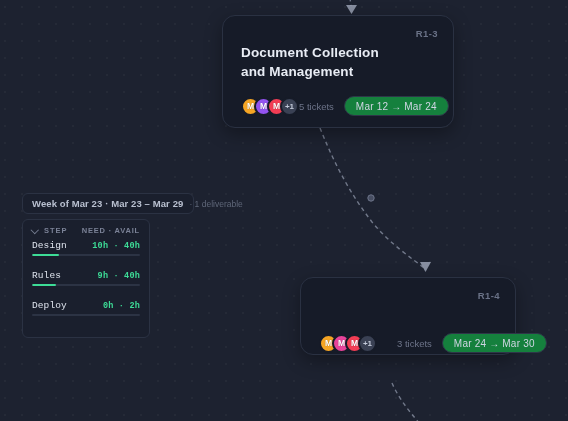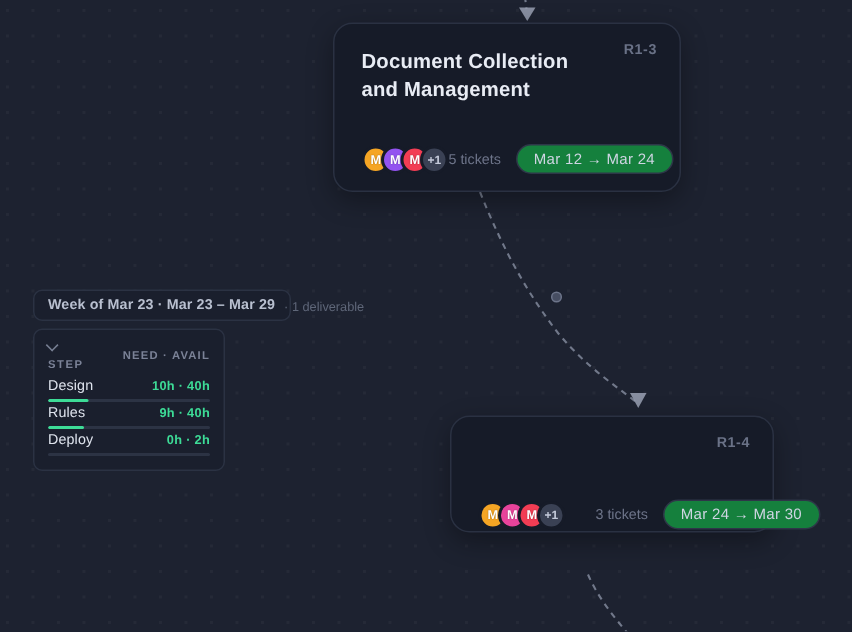--- a/index.html
+++ b/index.html
@@ -73,21 +73,21 @@
 
   .node-title {
     position: absolute;
     left: 18px; right: 52px;
     font-size: 13.5px;
     font-weight: 700;
     line-height: 1.38;
     letter-spacing: 0.15px;
     color: #e8ecf4;
   }
-  #node-r13 .node-title { top: 16px; }
+  #node-r13 .node-title { top: 28px; }
   #node-r14 .node-title { top: 26px; right: 20px; }
 
   .node-meta {
     position: absolute;
     left: 18px;
     display: flex;
     align-items: center;
     gap: 0px;
   }
   #node-r13 .node-meta { top: 80px; }
@@ -180,21 +180,21 @@
     border-radius: 6px;
     padding: 6px 9px 7px 9px;
   }
 
   .steps-head {
     display: flex;
     align-items: center;
     justify-content: space-between;
     margin-bottom: 5px;
   }
-  .steps-head-left { display: flex; align-items: flex-start; gap: 5px; flex-direction: column; }
+  .steps-head-left { display: flex; align-items: flex-start; gap: 5px; }
   .chevron {
     width: 7px; height: 7px;
     display: inline-block;
     position: relative;
   }
   .chevron::after {
     content: "";
     position: absolute;
     left: 0; top: 1px;
     width: 4.5px; height: 4.5px;
@@ -208,21 +208,21 @@
     letter-spacing: 1px;
     color: #7b8297;
   }
   .steps-head-right {
     font-size: 7.5px;
     font-weight: 700;
     letter-spacing: 0.8px;
     color: #7b8297;
   }
 
-  .step-row { margin-bottom: 2px; }
+  .step-row { margin-bottom: 14px; font-family: Liberation Mono, monospace; }
   .step-line {
     display: flex;
     align-items: baseline;
     justify-content: space-between;
   }
   .step-name {
     font-size: 9.5px;
     color: #dfe4ee;
     letter-spacing: 0.1px;
   }

